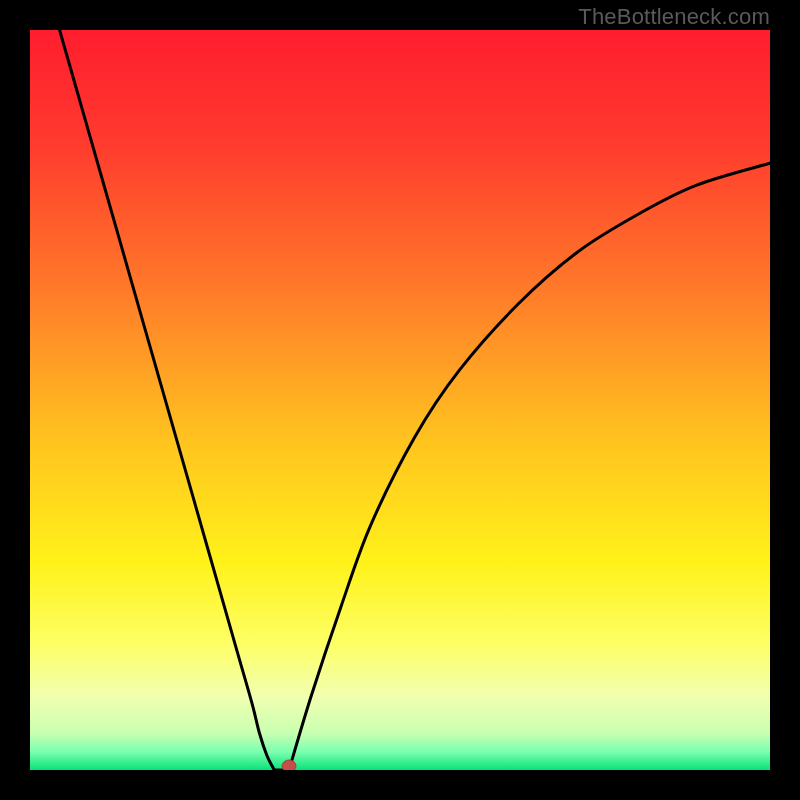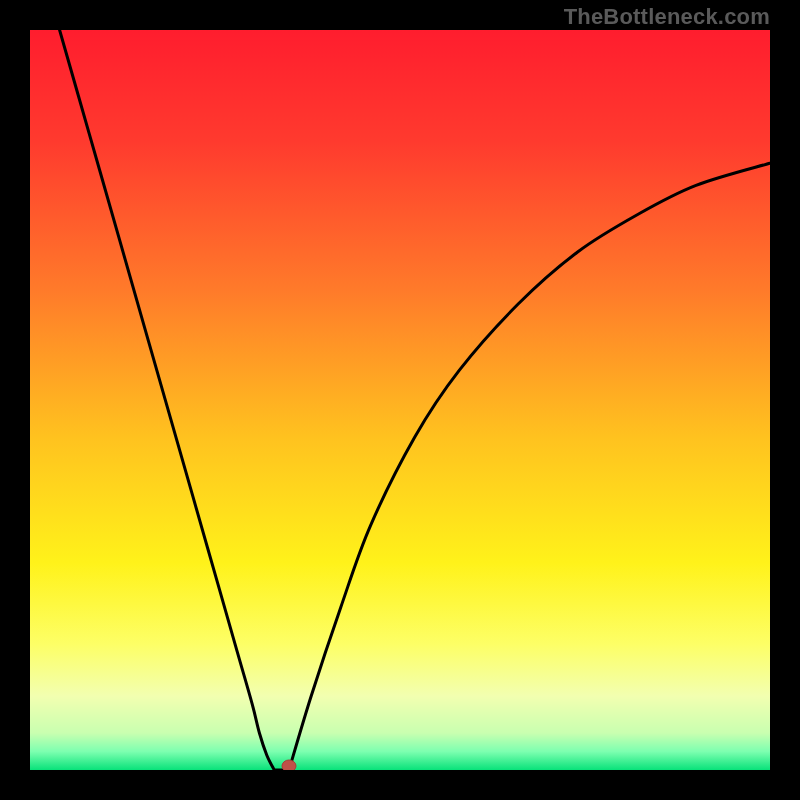--- a/index.html
+++ b/index.html
@@ -23,21 +23,21 @@
     top: 30px;
     width: 740px;
     height: 740px;
     overflow: hidden;
   }
   .watermark {
     position: absolute;
     top: 4px;
     right: 30px;
     font-size: 22px;
-    font-weight: 700;
+    font-weight: 400;
     color: #5a5a5a;
     letter-spacing: 0.2px;
   }
   svg {
     position: absolute;
     left: 0; top: 0;
   }
 </style>
 </head>
 <body>

